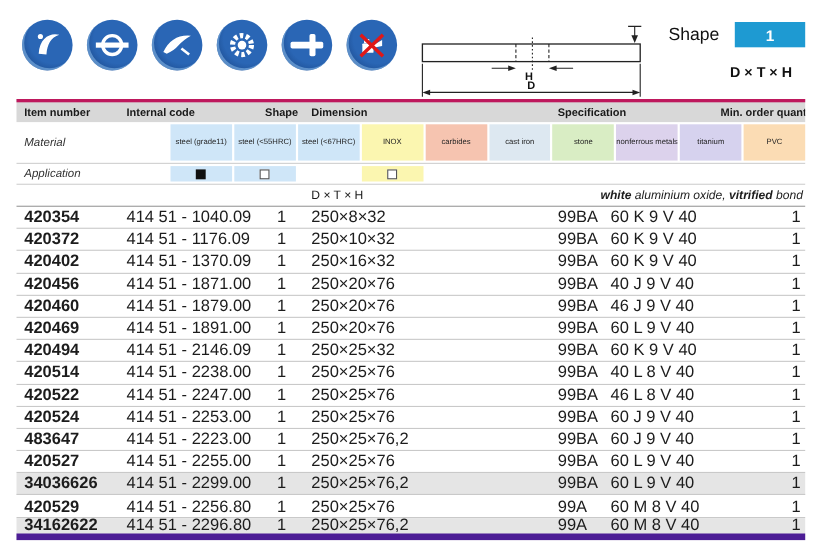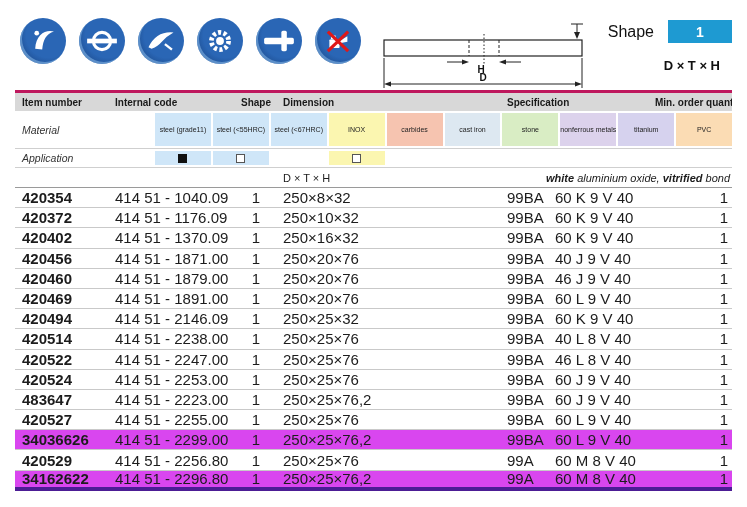--- a/index.html
+++ b/index.html
@@ -54,22 +54,22 @@
 
   
   .subrow { display:flex; align-items:center; height:20px; border-bottom:1px solid #9a9a9a; font-size:11px; }
   .sub-left { width:262px; }
   .sub-dim  { width:222px; padding-left:6px; }
   .sub-bond { flex:1; text-align:right; padding-right:2px; font-style:italic; }
   .sub-bond b { font-style:italic; }
 
   
   .trow { display:flex; align-items:center; height:20.2px; border-bottom:1px solid #c9c9c9; font-size:15px; }
-  .trow.hl { background:#d946ef;align-items:center; }
-  .trow:last-child { border-bottom:4px solid #4c1d95; }
+  .trow.hl { background:#e5e5e5;align-items:center; }
+  .trow:last-child { border-bottom:6px solid #4c1d95; }
   .trow .item { font-weight:bold; }
   .spec1 { display:inline-block; width:48px; }
 
   
   .dw-line { stroke:#222; stroke-width:1; fill:none; }
   .dw-dash { stroke:#222; stroke-width:1; fill:none; stroke-dasharray:3 2; }
   .dw-dot  { stroke:#222; stroke-width:1; fill:none; stroke-dasharray:1.5 2; }
   .dw-fill { fill:#222; }
   .dw-text { font-family:"Liberation Sans",sans-serif; font-size:10px; font-weight:bold; fill:#111; }
 </style>

